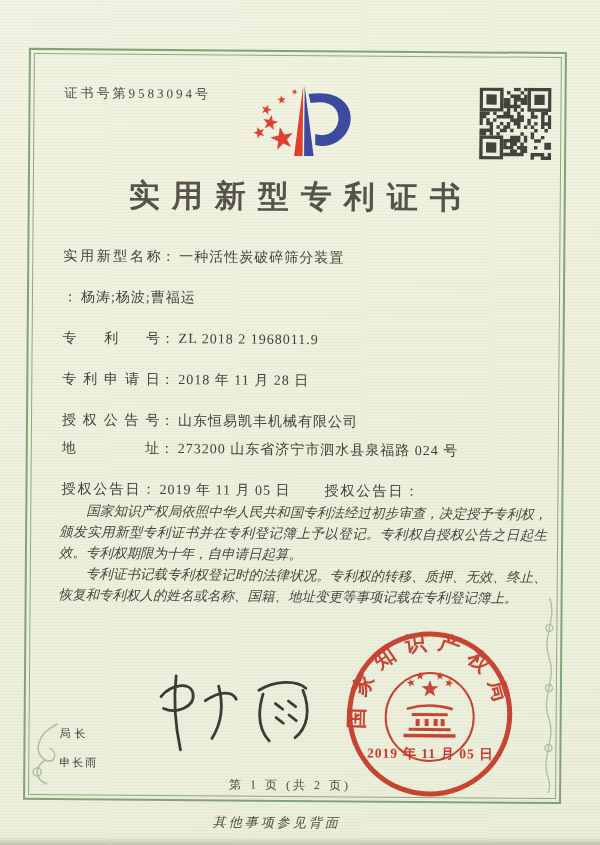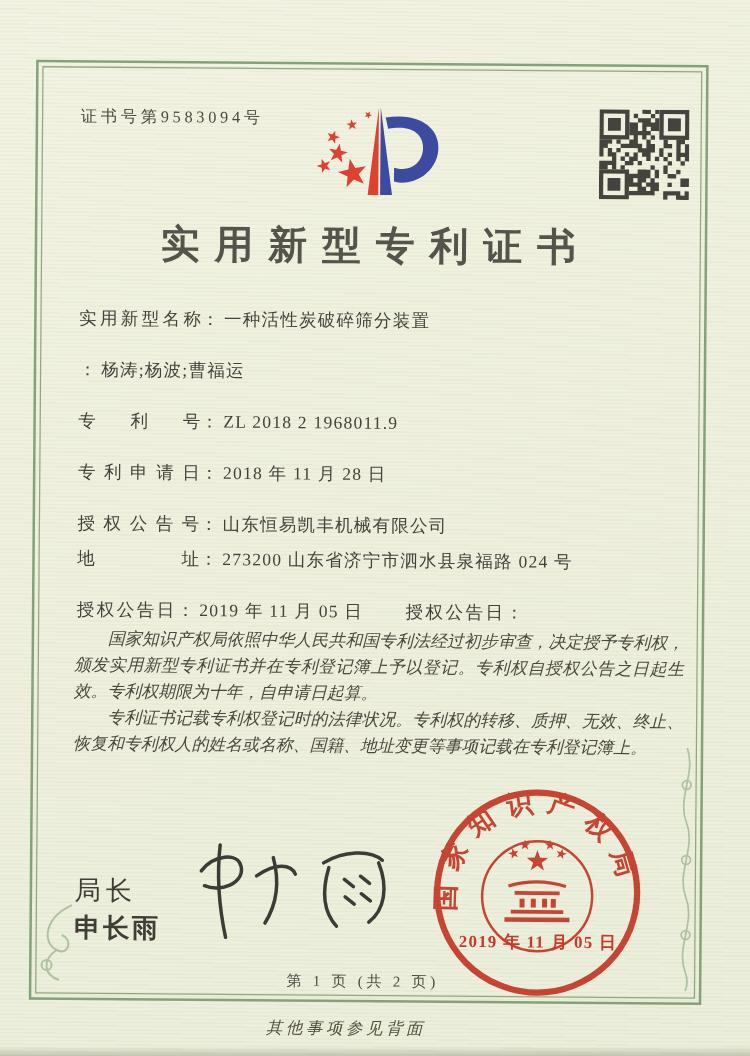--- a/index.html
+++ b/index.html
@@ -54,22 +54,22 @@
   .gpair.second{margin-left:34px;}
   .glabel{letter-spacing:2px;}
 
   .paras{
     position:absolute;left:60px;top:502px;width:488px;
     font-size:13.5px;line-height:21px;color:#4a473d;
     text-align:justify;font-style:italic;
   }
   .paras p{margin:0;text-indent:2em;}
 
-  .director{position:absolute;left:62px;top:700px;font-size:21px;letter-spacing:4px;color:#3f3d36;}
-  .director div + div{margin-top:2px;letter-spacing:2px;font-weight:bold;}
+  .director{position:absolute;left:62px;top:728px;font-size:11px;letter-spacing:4px;color:#3f3d36;}
+  .director div + div{margin-top:14px;letter-spacing:2px;}
 
   .signature{position:absolute;left:150px;top:664px;width:170px;height:95px;}
 
   .seal{position:absolute;left:345px;top:626px;width:174px;height:174px;mix-blend-mode:multiply;opacity:0.92;}
   .seal-date{
     position:absolute;left:350px;top:744px;width:166px;text-align:center;
     color:#c9392b;font-size:13.5px;letter-spacing:1px;font-weight:600;
   }
 
   .page-footer{

